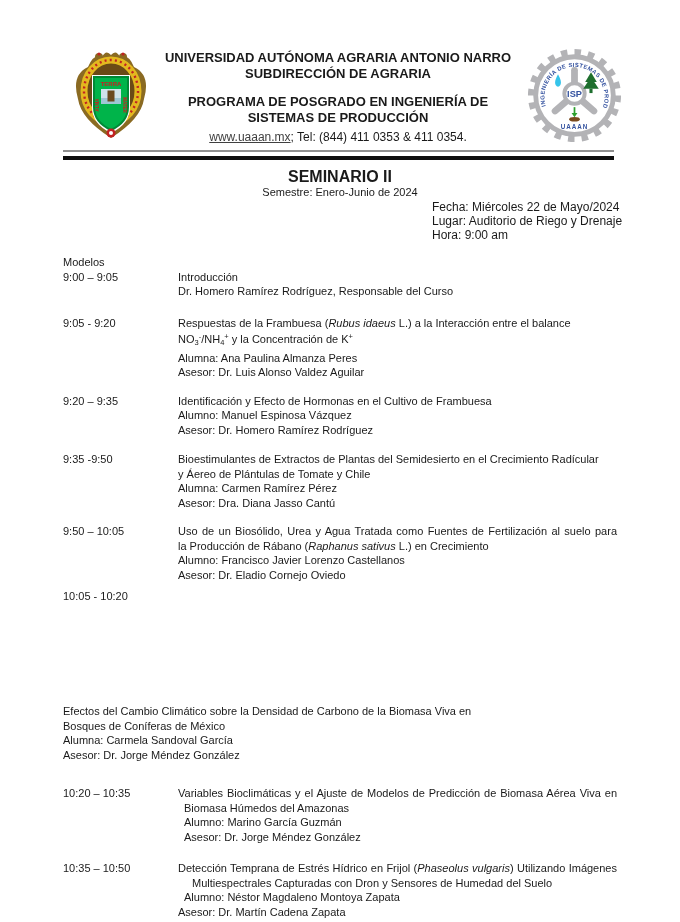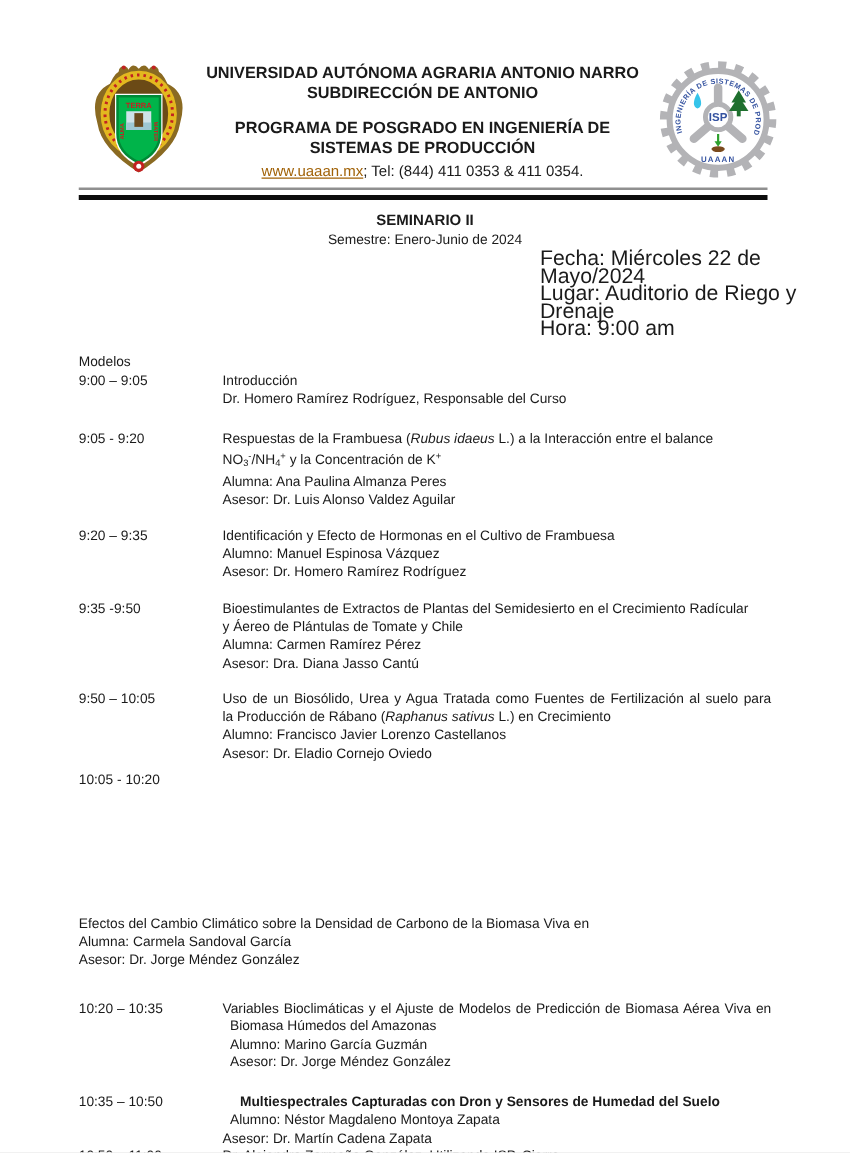--- a/index.html
+++ b/index.html
@@ -7,43 +7,43 @@
     position:relative;width:680px;height:922px;margin:0 auto;background:#ffffff;
     font-family:"Liberation Sans","DejaVu Sans",sans-serif;color:#1a1a1a;overflow:hidden;
   }
   
   .header{display:flex;align-items:flex-start;padding:45px 57px 0 72px;}
   .crest{width:78px;height:98px;flex:0 0 78px;}
   .htext{flex:1;text-align:center;padding-top:5px;min-width:0;}
   .h-bold{font-size:13px;font-weight:bold;line-height:16px;white-space:nowrap;}
   .h-gap{height:12px;}
   .contact{font-size:12px;margin-top:4px;white-space:nowrap;}
-  .contact a{color:#a16207;text-decoration:underline;cursor:pointer;}
+  .contact a{color:#404040;text-decoration:underline;cursor:pointer;}
   .isp{width:97px;height:97px;flex:0 0 97px;margin-top:2px;}
   
   .divider{margin:6px 66px 0 63px;}
   .divider .d1{height:2px;background:#8f8f8f;}
   .divider .dgap{height:4px;}
   .divider .d2{height:4px;background:#0d0d0d;}
   
   .titleblock{text-align:center;margin-top:9px;}
-  .sem-title{font-size:12px;font-weight:bold;line-height:15px;}
+  .sem-title{font-size:16px;font-weight:bold;line-height:15px;}
   .sem-sub{font-size:11px;line-height:14px;margin-top:1px;}
   
-  .meta{margin:1px 0 0 432px;font-size:17px;line-height:14px;}
+  .meta{margin:1px 0 0 432px;font-size:12px;line-height:14px;}
   
   .program{margin:13px 63px 0 63px;font-size:11px;line-height:14.5px;}
   .prog-label{margin-bottom:0;}
   .entry{display:flex;align-items:flex-start;}
   .entry .time{flex:0 0 115px;white-space:nowrap;}
   .entry .content{flex:1;min-width:0;}
   .line{min-height:14.5px;}
   .line.j{text-align:justify;text-align-last:justify;}
   .line.ind1{padding-left:6px;}
-  .line.ind2{padding-left:14px;font-weight:bold;}
+  .line.ind2{padding-left:14px;}
   .seg.it{font-style:italic;}
   .seg.sup{font-size:7.5px;vertical-align:4px;}
   .seg.sub{font-size:7.5px;vertical-align:-2px;}
   #entries .entry:nth-child(1){margin-bottom:17px;}
   #entries .entry:nth-child(2){margin-bottom:14px;}
   #entries .entry:nth-child(3){margin-bottom:15px;}
   #entries .entry:nth-child(4){margin-bottom:14px;}
   #entries .entry:nth-child(5){margin-bottom:7px;}
   #entries .entry:nth-child(6){margin-bottom:24px;flex-direction:column;}
   #entries .entry:nth-child(7){margin-bottom:17px;}
@@ -75,21 +75,21 @@
         <rect x="35.5" y="45.5" width="7" height="11" fill="#6a4a1e"></rect>
         <text x="27" y="60" text-anchor="middle" font-size="4.5" font-weight="bold" fill="#c22222" transform="rotate(-90 27 60)">ALMA</text>
         <text x="51" y="60" text-anchor="middle" font-size="4.5" font-weight="bold" fill="#c22222" transform="rotate(90 51 60)">MATER</text>
         <circle cx="39" cy="88" r="4.5" fill="#c22222"></circle>
         <circle cx="39" cy="88" r="2" fill="#ffffff"></circle>
       </svg>
     </div>
 
     <div class="htext">
       <div class="h-bold">UNIVERSIDAD AUTÓNOMA AGRARIA ANTONIO NARRO</div>
-      <div class="h-bold">SUBDIRECCIÓN DE ANTONIO</div>
+      <div class="h-bold">SUBDIRECCIÓN DE AGRARIA</div>
       <div class="h-gap"></div>
       <div class="h-bold">PROGRAMA DE POSGRADO EN INGENIERÍA DE</div>
       <div class="h-bold">SISTEMAS DE PRODUCCIÓN</div>
       <div class="contact"><a>www.uaaan.mx</a><span>; Tel: (844) 411 0353 &amp; 411 0354.</span></div>
     </div>
 
     <div class="isp">
       <svg viewBox="0 0 100 100" width="97" height="97">
         <circle cx="50" cy="50" r="44" fill="none" stroke="#b3b3b6" stroke-width="8" stroke-dasharray="6.6 7.2"></circle>
         <circle cx="50" cy="50" r="40" fill="#ffffff" stroke="#b3b3b6" stroke-width="5"></circle>
@@ -179,36 +179,38 @@
             <div class="line j"><span class="seg">Uso de un Biosólido, Urea y Agua Tratada como Fuentes de Fertilización al suelo para</span></div>
             <div class="line"><span class="seg">la Producción de Rábano (</span><span class="seg it">Raphanus sativus</span><span class="seg"> L.) en Crecimiento</span></div>
             <div class="line"><span class="seg">Alumno: Francisco Javier Lorenzo Castellanos</span></div>
             <div class="line"><span class="seg">Asesor: Dr. Eladio Cornejo Oviedo</span></div>
           </div>
         </div>
         <div class="entry">
           <div class="time">10:05 - 10:20</div>
           <div class="content">
             <div class="line j"><span class="seg">Efectos del Cambio Climático sobre la Densidad de Carbono de la Biomasa Viva en</span></div>
+            <div class="line"><span class="seg">Bosques de Coníferas de México</span></div>
             <div class="line"><span class="seg">Alumna: Carmela Sandoval García</span></div>
             <div class="line"><span class="seg">Asesor: Dr. Jorge Méndez González</span></div>
           </div>
         </div>
         <div class="entry">
           <div class="time">10:20 – 10:35</div>
           <div class="content">
             <div class="line j"><span class="seg">Variables Bioclimáticas y el Ajuste de Modelos de Predicción de Biomasa Aérea Viva en</span></div>
             <div class="line ind1"><span class="seg">Biomasa Húmedos del Amazonas</span></div>
             <div class="line ind1"><span class="seg">Alumno: Marino García Guzmán</span></div>
             <div class="line ind1"><span class="seg">Asesor: Dr. Jorge Méndez González</span></div>
           </div>
         </div>
         <div class="entry">
           <div class="time">10:35 – 10:50</div>
           <div class="content">
+            <div class="line j"><span class="seg">Detección Temprana de Estrés Hídrico en Frijol (</span><span class="seg it">Phaseolus vulgaris</span><span class="seg">) Utilizando Imágenes</span></div>
             <div class="line ind2"><span class="seg">Multiespectrales Capturadas con Dron y Sensores de Humedad del Suelo</span></div>
             <div class="line ind1"><span class="seg">Alumno: Néstor Magdaleno Montoya Zapata</span></div>
             <div class="line"><span class="seg">Asesor: Dr. Martín Cadena Zapata</span></div>
           </div>
         </div>
         <div class="entry">
           <div class="time">10:50 – 11:00</div>
           <div class="content">
             <div class="line"><span class="seg">Dr. Alejandro Zermeño González, Utilizando ISP, Cierre</span></div>
           </div>

